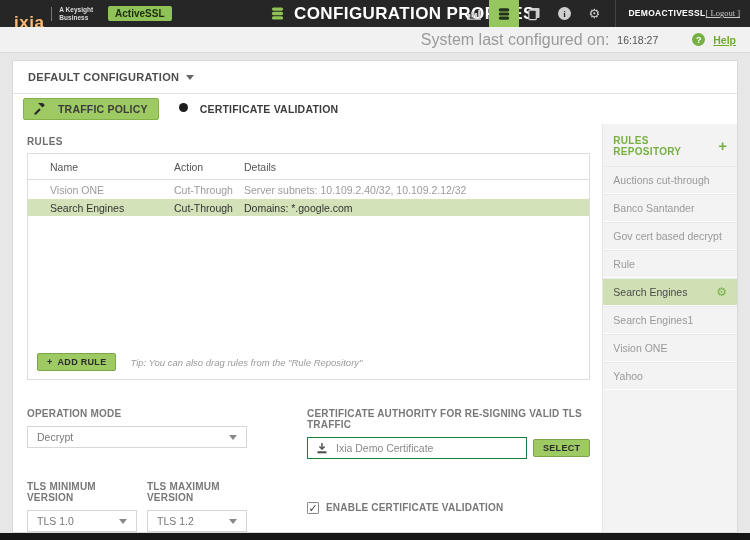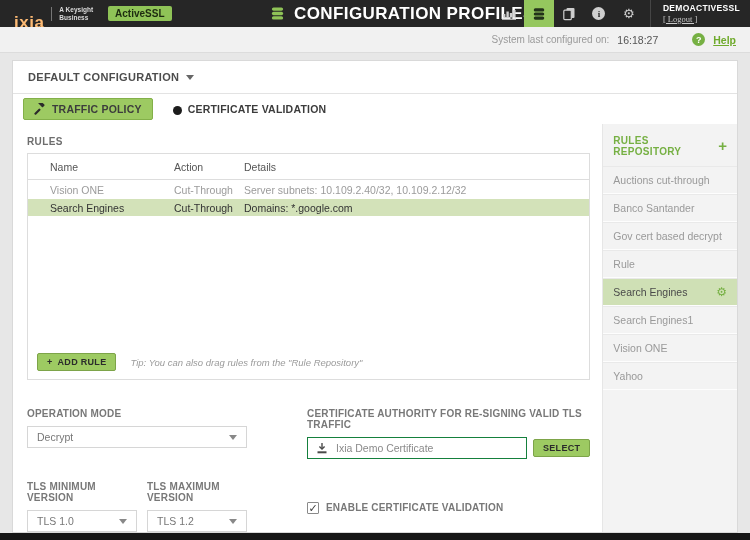--- a/index.html
+++ b/index.html
@@ -15,38 +15,38 @@
   .logo-sub { display:flex; flex-direction:column; line-height:1.1; }
   .logo-sub span { color:#ddd; font-size:6.5px; font-weight:bold; }
   .badge { margin-left:8px; background:#8fc357; color:#1d2b10; font-size:10px; font-weight:bold; padding:2px 7px; border-radius:2px; }
   .title-wrap { position:absolute; left:270px; top:0; height:27px; display:flex; align-items:center; gap:9px; }
   .title { color:#fff; font-size:17px; font-weight:bold; letter-spacing:0.4px; }
   .top-actions { position:absolute; right:0; top:0; height:27px; display:flex; align-items:stretch; }
   .icon-box { width:30px; display:flex; align-items:center; justify-content:center; cursor:pointer; }
   .icon-box.active { background:#95c75e; }
   .glyph-gears { color:#cfcfcf; font-size:13px; line-height:1; }
   .info-circle { width:13px; height:13px; border-radius:50%; background:#cfcfcf; color:#262626; font-size:9px; font-weight:bold; font-family:"Liberation Serif",serif; display:flex; align-items:center; justify-content:center; }
-  .user-block { border-left:1px solid #454545; margin-left:6px; padding:0 10px 0 12px; display:flex; flex-direction:column; justify-content:center; align-items:flex-start; line-height:1.25; min-width:88px; }
+  .user-block { border-left:1px solid #454545; margin-left:6px; padding:0 10px 0 12px; display:flex; flex-direction:row; justify-content:center; align-items:center; line-height:1.25; min-width:88px; }
   .user-name { color:#fff; font-size:8.5px; font-weight:bold; letter-spacing:0.3px; }
   .logout-link { color:#c9c9c9; font-size:8.5px; text-decoration:underline; cursor:pointer;font-family:Liberation Serif, serif; }
 
   
   .statusbar { position:absolute; top:27px; left:0; right:0; height:26px; background:#f1f1f1; border-bottom:1px solid #dcdcdc; display:flex; align-items:center; justify-content:flex-end; padding-right:14px; gap:8px; }
-  .status-label { color:#9a9a9a; font-size:10px; }
+  .status-label { color:#9a9a9a; font-size:16px; }
   .status-time { color:#555; font-size:10.5px; margin-right:26px; }
   .help-circle { width:13px; height:13px; border-radius:50%; background:#76b043; color:#fff; font-size:9px; font-weight:bold; display:flex; align-items:center; justify-content:center; }
   .help-link { color:#6faa2c; font-size:10.5px; font-weight:bold; text-decoration:underline; cursor:pointer; }
 
   
   .panel { position:absolute; top:60px; left:12px; width:726px; bottom:7px; background:#fff; border:1px solid #d9d9d9; display:flex; flex-direction:column; }
   .config-row { height:33px; border-bottom:1px solid #e3e3e3; display:flex; align-items:center; padding-left:15px; gap:7px; cursor:pointer; }
   .config-label { color:#4d4d4d; font-size:11px; font-weight:bold; letter-spacing:0.3px; }
   .caret-down { width:0; height:0; border-left:4px solid transparent; border-right:4px solid transparent; border-top:5px solid #666; }
   .tabs-row { height:30px; display:flex; align-items:center; padding-left:10px; gap:10px; }
-  .tab { display:flex; align-items:flex-end; gap:6px; padding:4px 10px; border-radius:2px; font-size:10.5px; font-weight:bold; color:#3c3c3c; cursor:pointer; letter-spacing:0.2px; }
+  .tab { display:flex; align-items:flex-start; gap:12px; padding:4px 10px; border-radius:2px; font-size:10.5px; font-weight:bold; color:#3c3c3c; cursor:pointer; letter-spacing:0.2px; }
   .tab.active { background:#9dca62; border:1px solid #83b049; }
   .seal-icon { width:9px; height:9px; border-radius:50%; background:#1d1d1d; }
 
   .body-row { flex:1; display:flex; min-height:0; }
   .main { flex:1; padding:12px 12px 0 14px; display:flex; flex-direction:column; }
   .section-label { color:#6e6e6e; font-size:10px; font-weight:bold; letter-spacing:0.4px; margin-bottom:6px; }
 
   
   .rules-box { border:1px solid #ddd; height:246px; position:relative; background:#fff; }
   .tgrid { display:grid; grid-template-columns:142px 70px 1fr; align-items:center; }

